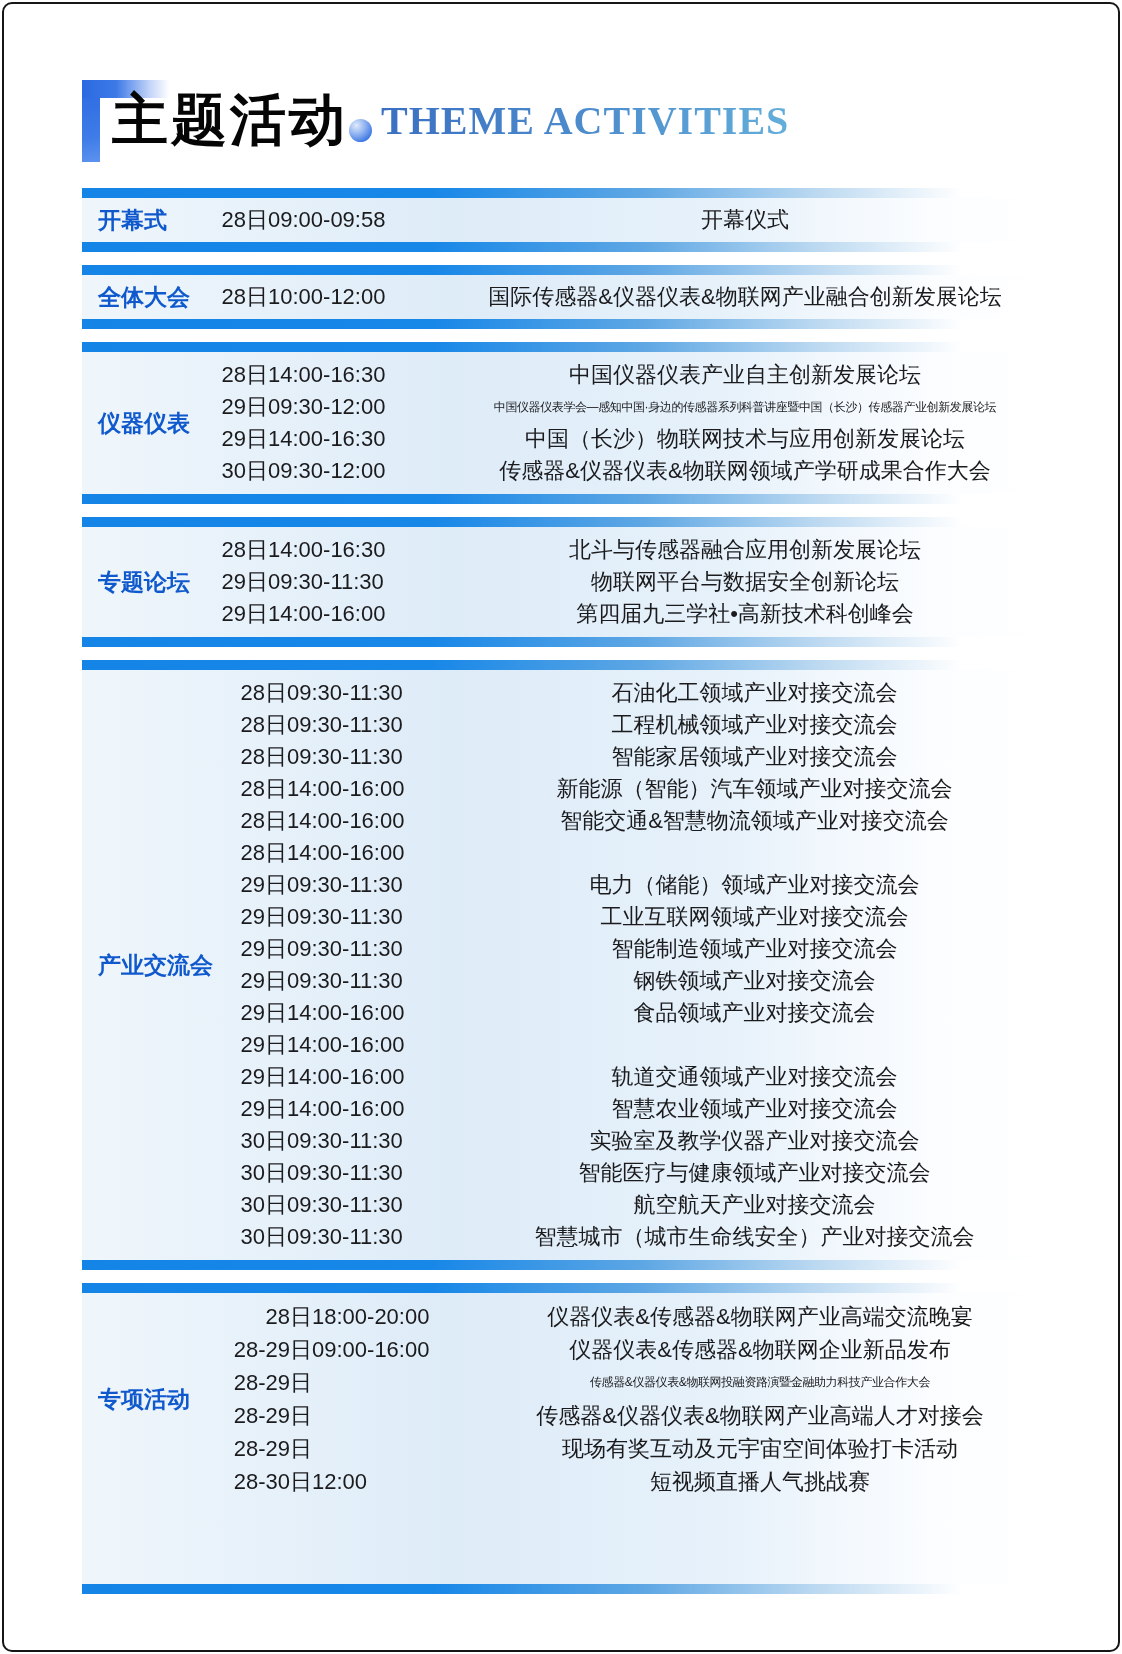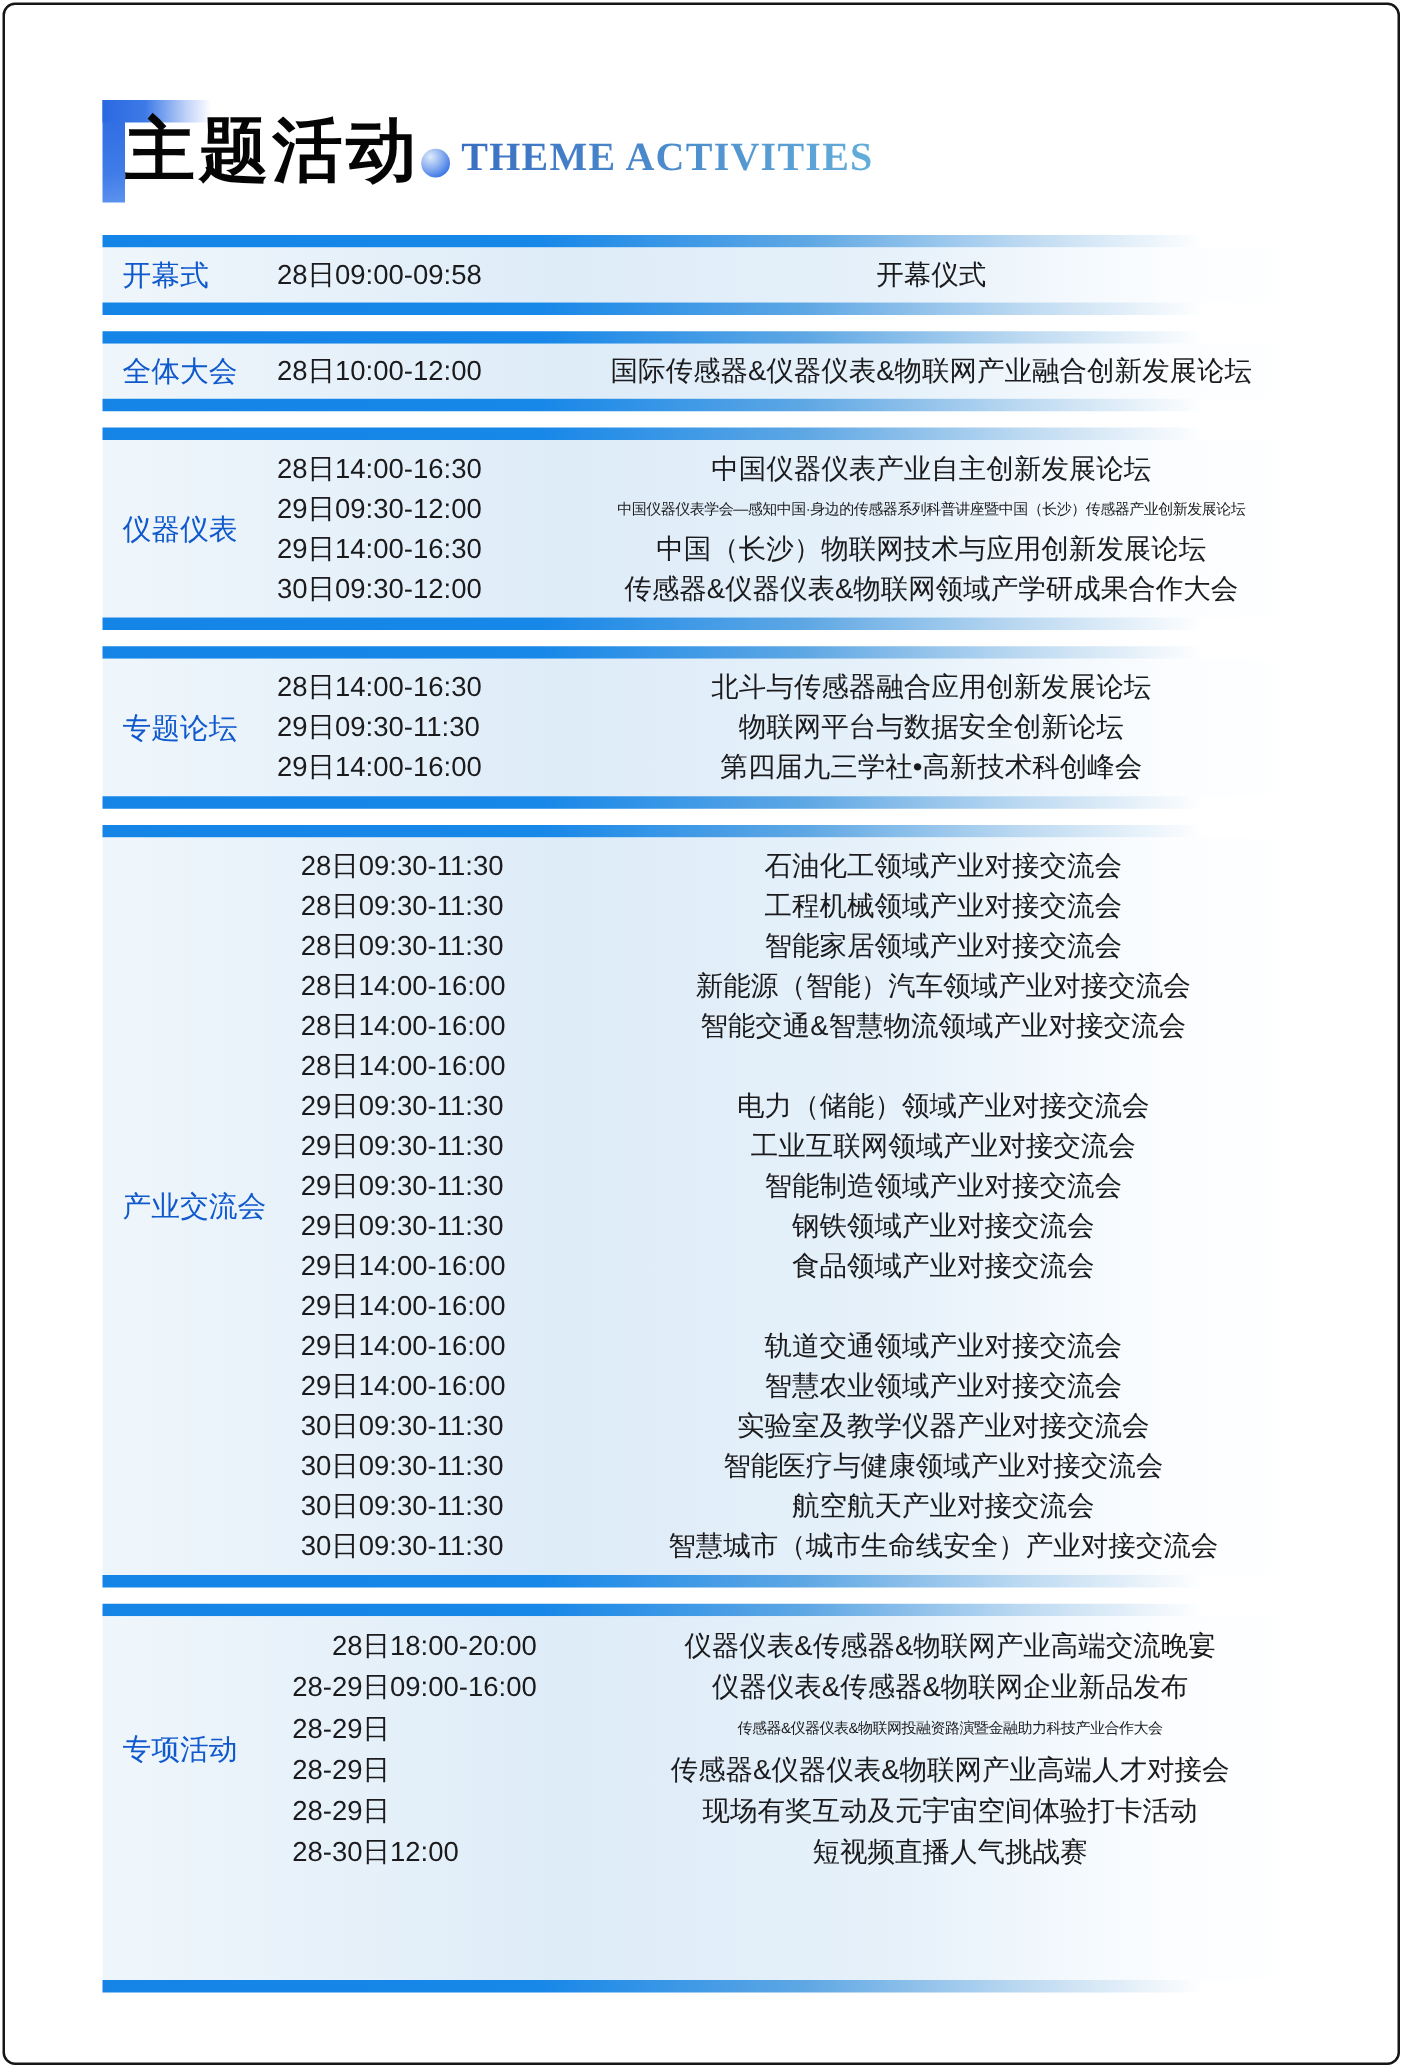--- a/index.html
+++ b/index.html
@@ -19,56 +19,56 @@
   .header { position:relative; margin-top:74px; height:96px; }
   .bracket-v {
     position:absolute; left:0; top:2px; width:18px; height:82px;
     background:linear-gradient(170deg,#2a69e1 0%,#3f7ce8 70%,#5d93ef 100%);
   }
   .bracket-h {
     position:absolute; left:0; top:2px; width:90px; height:18px;
     background:linear-gradient(90deg,#2a69e1 0%,#3d7ae7 38%,rgba(80,130,235,0.35) 75%,rgba(255,255,255,0) 97%);
   }
   .header-inner {
-    position:absolute; left:18px; top:14px;
+    position:absolute; left:30px; top:14px;
     display:flex; align-items:flex-end;
   }
   .title-zh {
     font-size:56px; font-weight:900; color:#050505;
     letter-spacing:3px; line-height:1; white-space:nowrap;
   }
   .title-dot {
     width:23px; height:23px; border-radius:50%;
     margin:0 9px 6px 1px; flex:0 0 auto;
     background:radial-gradient(circle at 32% 28%, #dfeafb 0%, #8fb2f0 40%, #3a76e4 78%, #2a63d6 100%);
   }
   .title-en {
     font-family:"Liberation Serif","DejaVu Serif",serif;
-    font-size:32px; font-weight:bold; line-height:1; margin-bottom:7px;
+    font-size:40px; font-weight:bold; line-height:1; margin-bottom:7px;
     letter-spacing:1px; white-space:nowrap;
     background:linear-gradient(90deg,#3a6fc2 0%,#4e8fcd 55%,#64aeda 100%);
     -webkit-background-clip:text; background-clip:text;
     -webkit-text-fill-color:transparent; color:#4a83c9;
   }
 
   
   #sections { margin-top:14px; }
   .section { margin-bottom:13px; }
   .bar {
     height:10px;
     background:linear-gradient(90deg,#1485e7 0%,#1787e8 36%,#5ea7e4 58%,#bcd9f1 76%,rgba(255,255,255,0) 91%);
   }
   .sec-body {
     display:flex; align-items:center; padding:6px 0;
     background:linear-gradient(90deg,#eff6fb 0%,#deecf8 38%,#e6f1fa 66%,#fbfdff 88%,#ffffff 100%);
   }
   .section.multi .sec-body { padding:7px 0; }
   .sec-label {
     flex:0 0 112px; padding-left:16px; white-space:nowrap;
-    font-size:23px; font-weight:normal; color:#1059cd; overflow:visible;
+    font-size:23px; font-weight:bold; color:#1059cd; overflow:visible;
   }
   .rows { flex:1; min-width:0; }
   .row {
     display:flex; align-items:center; height:32px;
     font-size:22px; font-weight:500; color:#1b1b1d; white-space:nowrap;
   }
   .section:last-child .row { height:33px; }
   .row .date { flex:0 0 74px;text-align:right; }
   .row .time { flex:0 0 172px; }
   .row .act  { flex:1; overflow:visible;text-align:center; }

